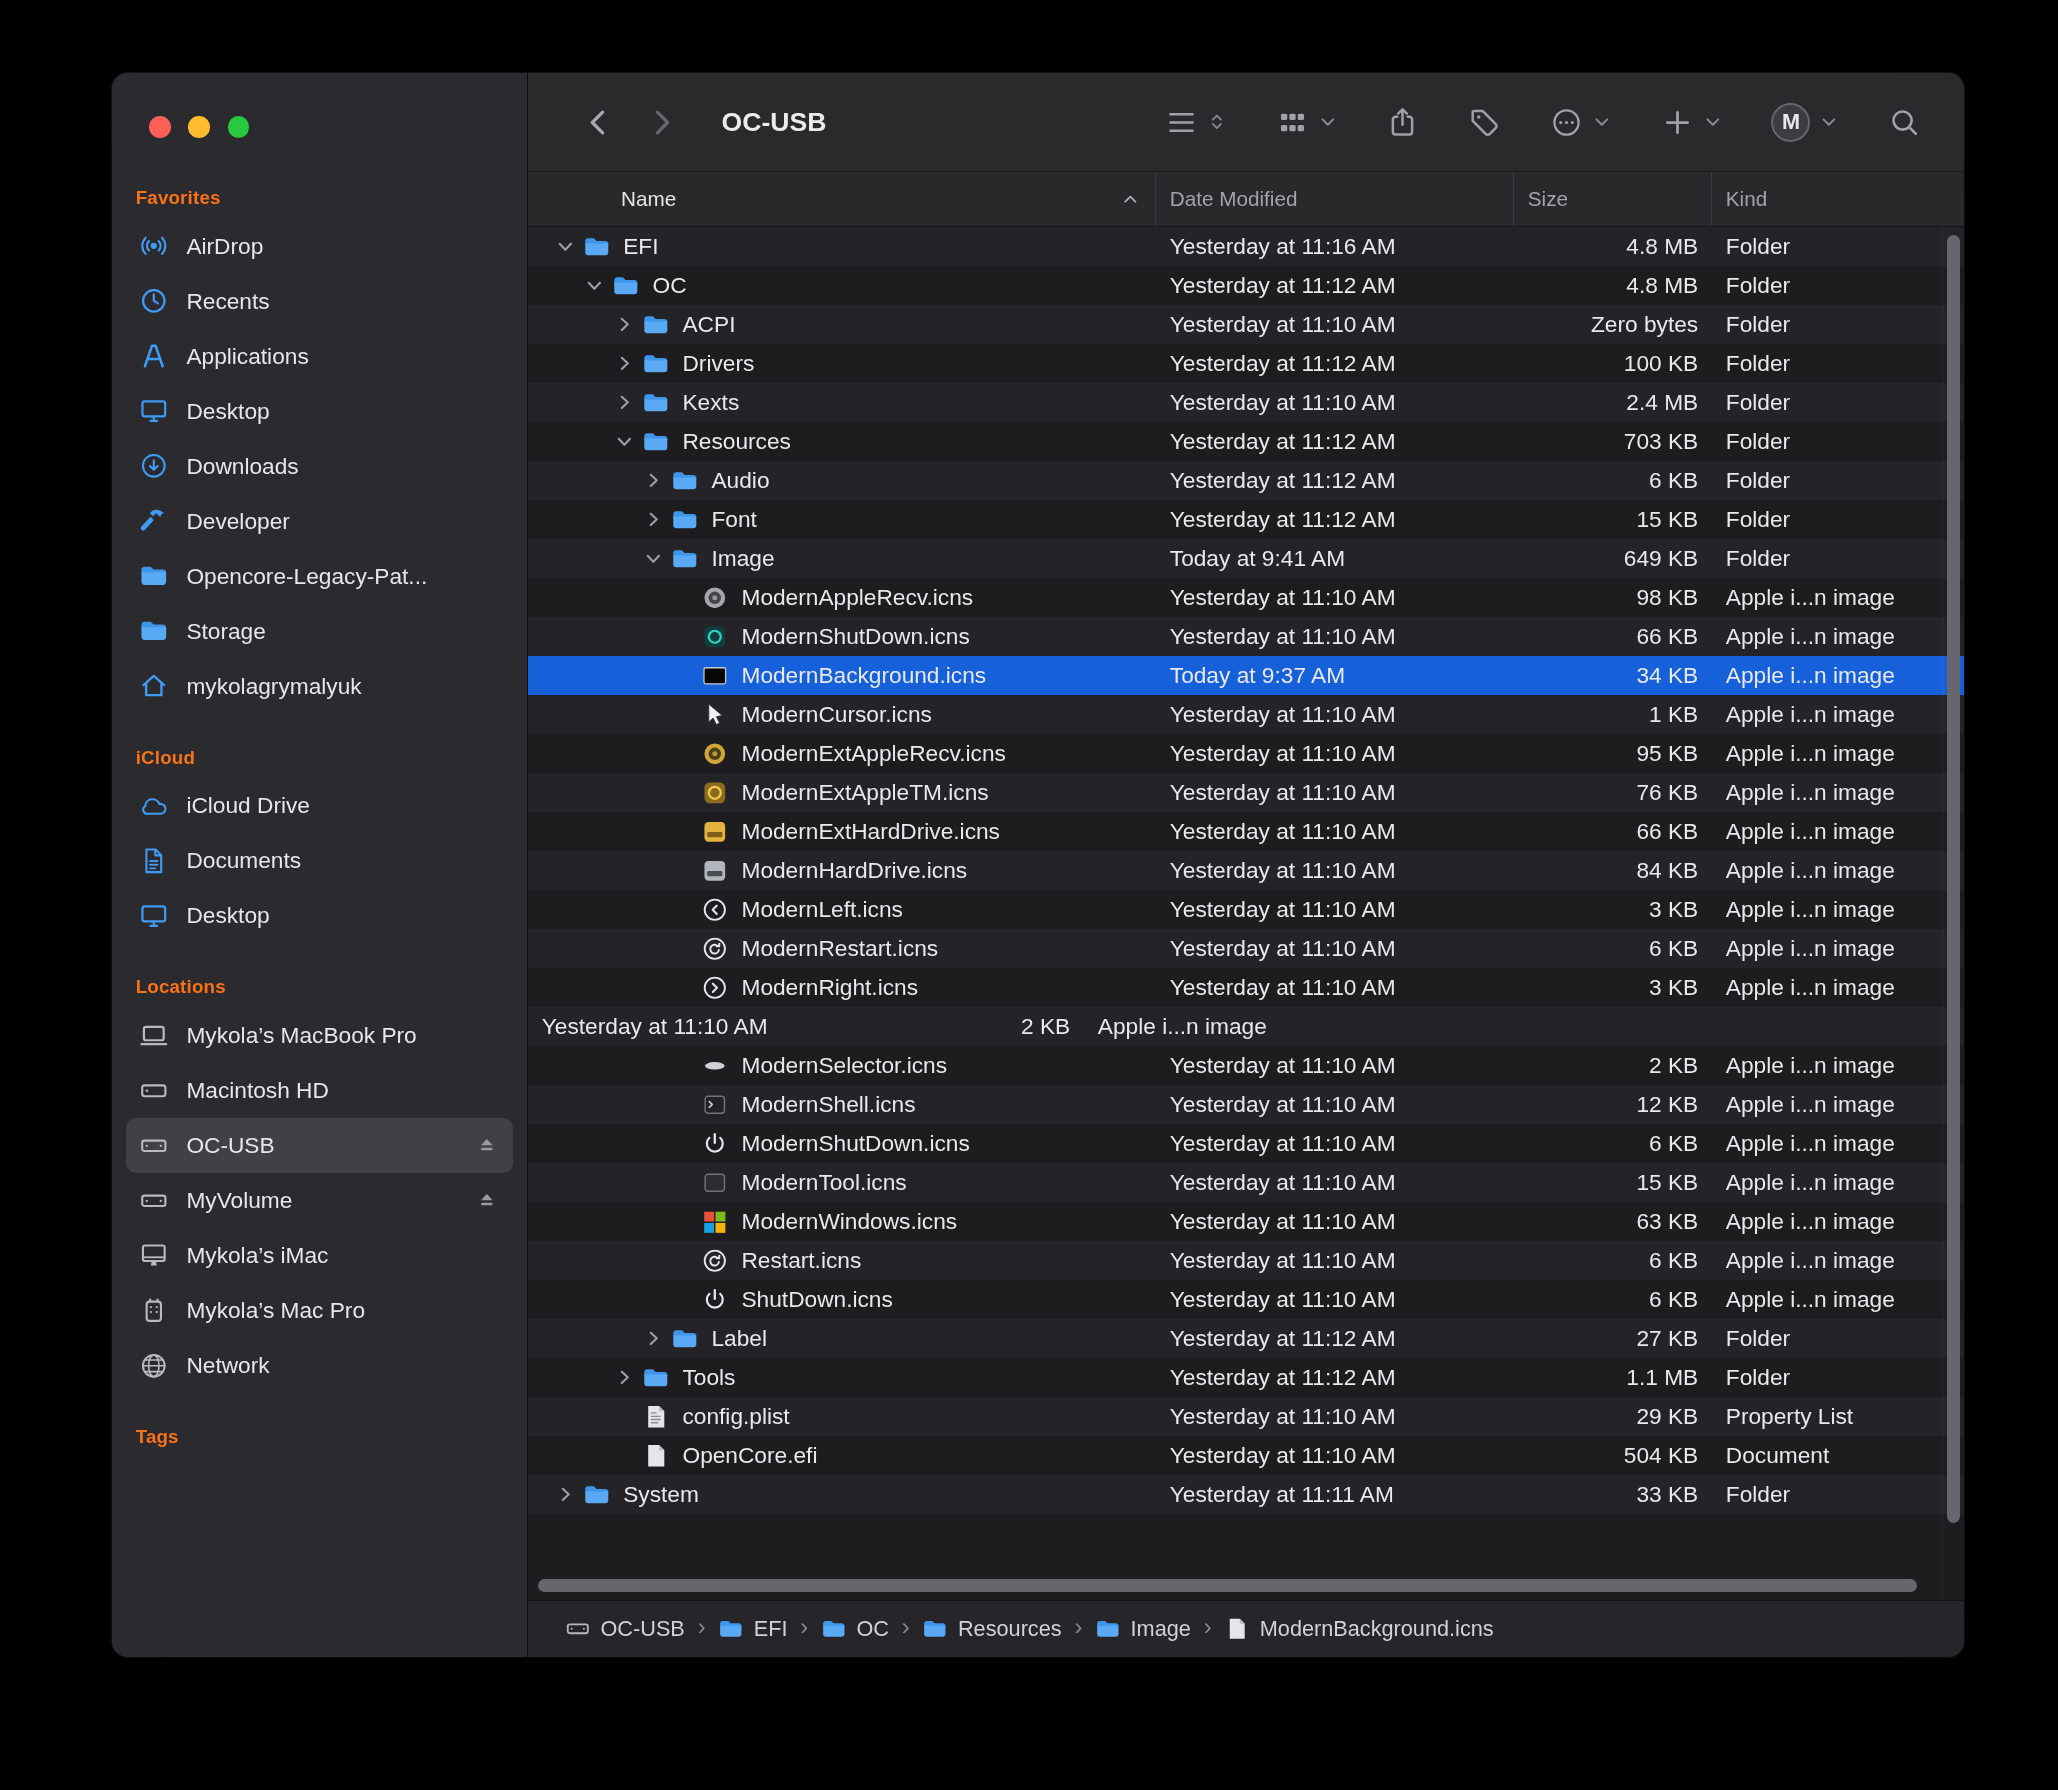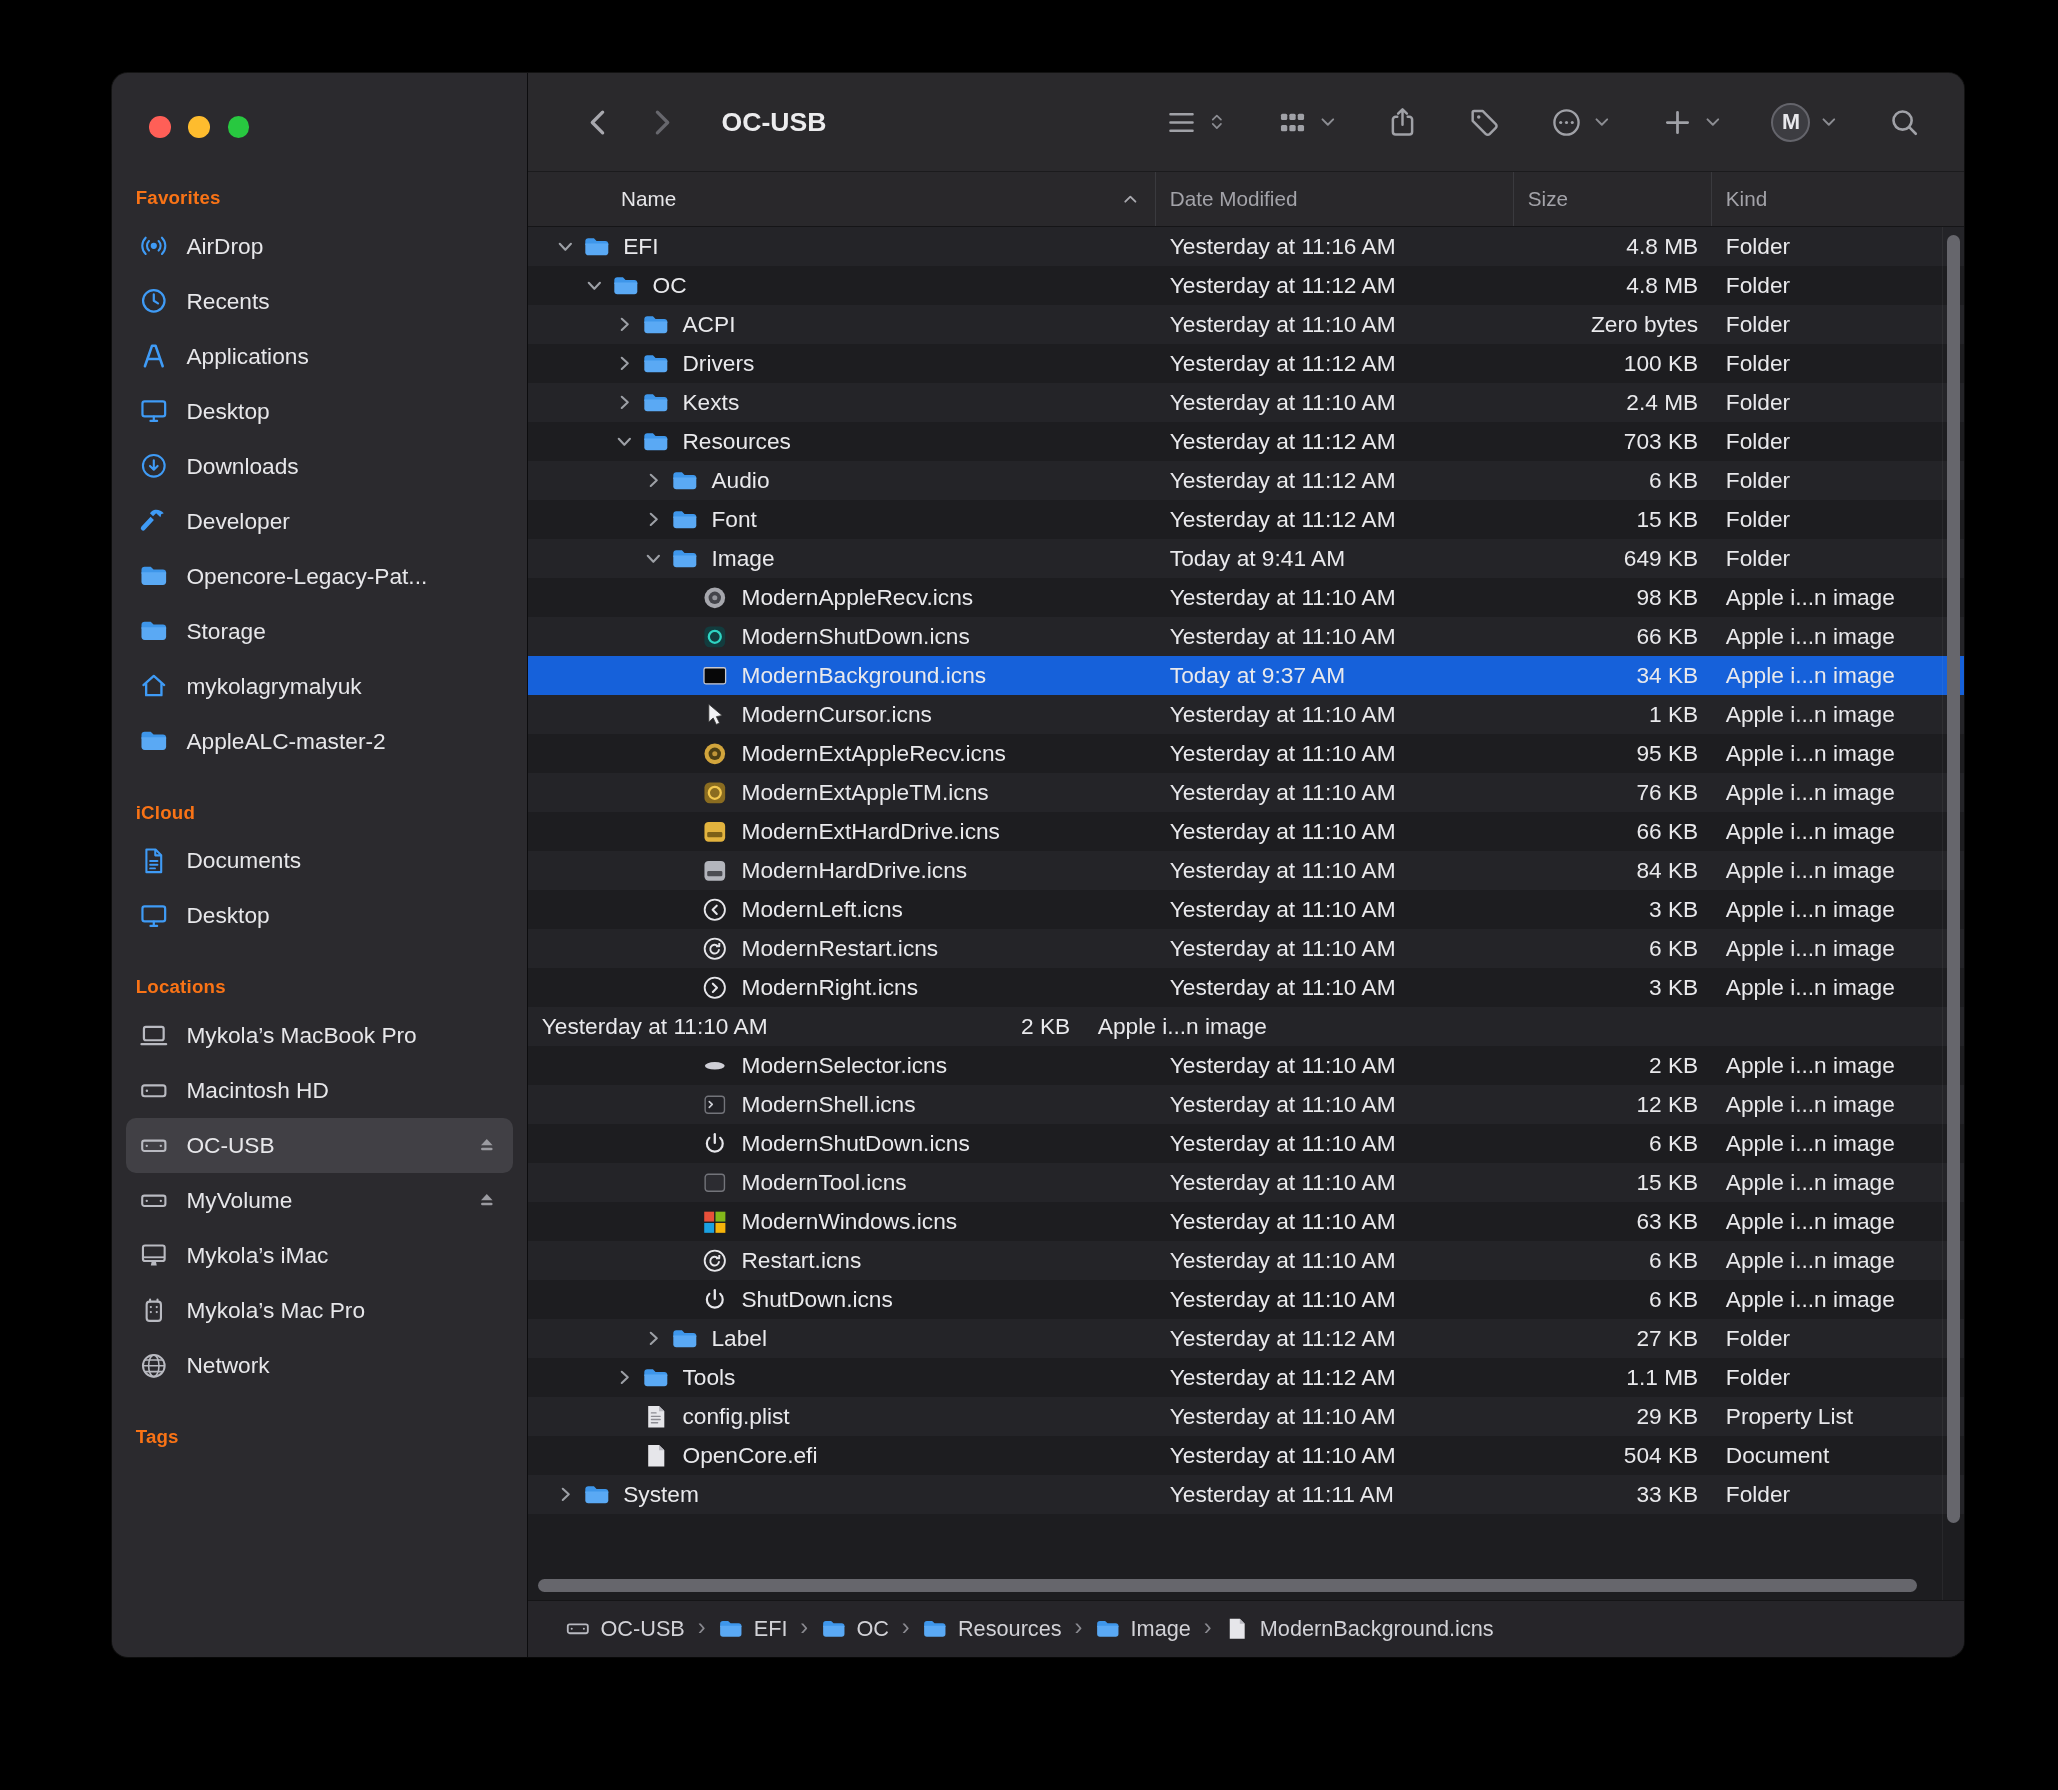--- a/index.html
+++ b/index.html
@@ -171,32 +171,31 @@
             </div>
             <div class="sitem">
               <span class="sic">
                 <svg viewBox="0 0 24 24">
                   <path d="M3.6 11.4L12 4l8.4 7.4" fill="none" stroke="currentColor" stroke-width="1.9" stroke-linecap="round" stroke-linejoin="round"></path>
                   <path d="M5.8 10v9.6h12.4V10" fill="none" stroke="currentColor" stroke-width="1.9" stroke-linejoin="round"></path>
                 </svg>
               </span>
               <span class="slabel">mykolagrymalyuk</span>
             </div>
-            <div class="sitem">
-              <span class="sic">
-                <svg viewBox="0 0 24 24">
-                  <path d="M2 7.2C2 5.6 3 4.6 4.6 4.6h4.9l2.3 2.3h7.6c1.6 0 2.6 1 2.6 2.6v.9H2z" fill="#3e96ea"></path>
-                  <path d="M2 9.2h20v7.6c0 1.6-1 2.6-2.6 2.6H4.6C3 19.4 2 18.4 2 16.8z" fill="#5aa9f4"></path>
-                </svg>
-              </span>
-              <span class="slabel">AppleALC-master-2</span>
-            </div>
           </div>
           <div class="sec">
             <div class="sec-title">iCloud</div>
+            <div class="sitem">
+              <span class="sic">
+                <svg viewBox="0 0 24 24">
+                  <path d="M7 18.5h10.5a4 4 0 10-.9-7.9 6 6 0 00-11.6 1.6A3.4 3.4 0 007 18.5z" fill="none" stroke="currentColor" stroke-width="1.7" stroke-linejoin="round"></path>
+                </svg>
+              </span>
+              <span class="slabel">iCloud Drive</span>
+            </div>
             <div class="sitem">
               <span class="sic">
                 <svg viewBox="0 0 24 24">
                   <path d="M6 2.8h7.4l4.6 4.6v13.8H6z" fill="none" stroke="currentColor" stroke-width="1.7" stroke-linejoin="round"></path>
                   <path d="M13.2 3v4.6H18" fill="none" stroke="currentColor" stroke-width="1.7" stroke-linejoin="round"></path>
                   <path d="M9 12.2h6M9 15.2h6M9 18.2h4" stroke="currentColor" stroke-width="1.5" stroke-linecap="round"></path>
                 </svg>
               </span>
               <span class="slabel">Documents</span>
             </div>

